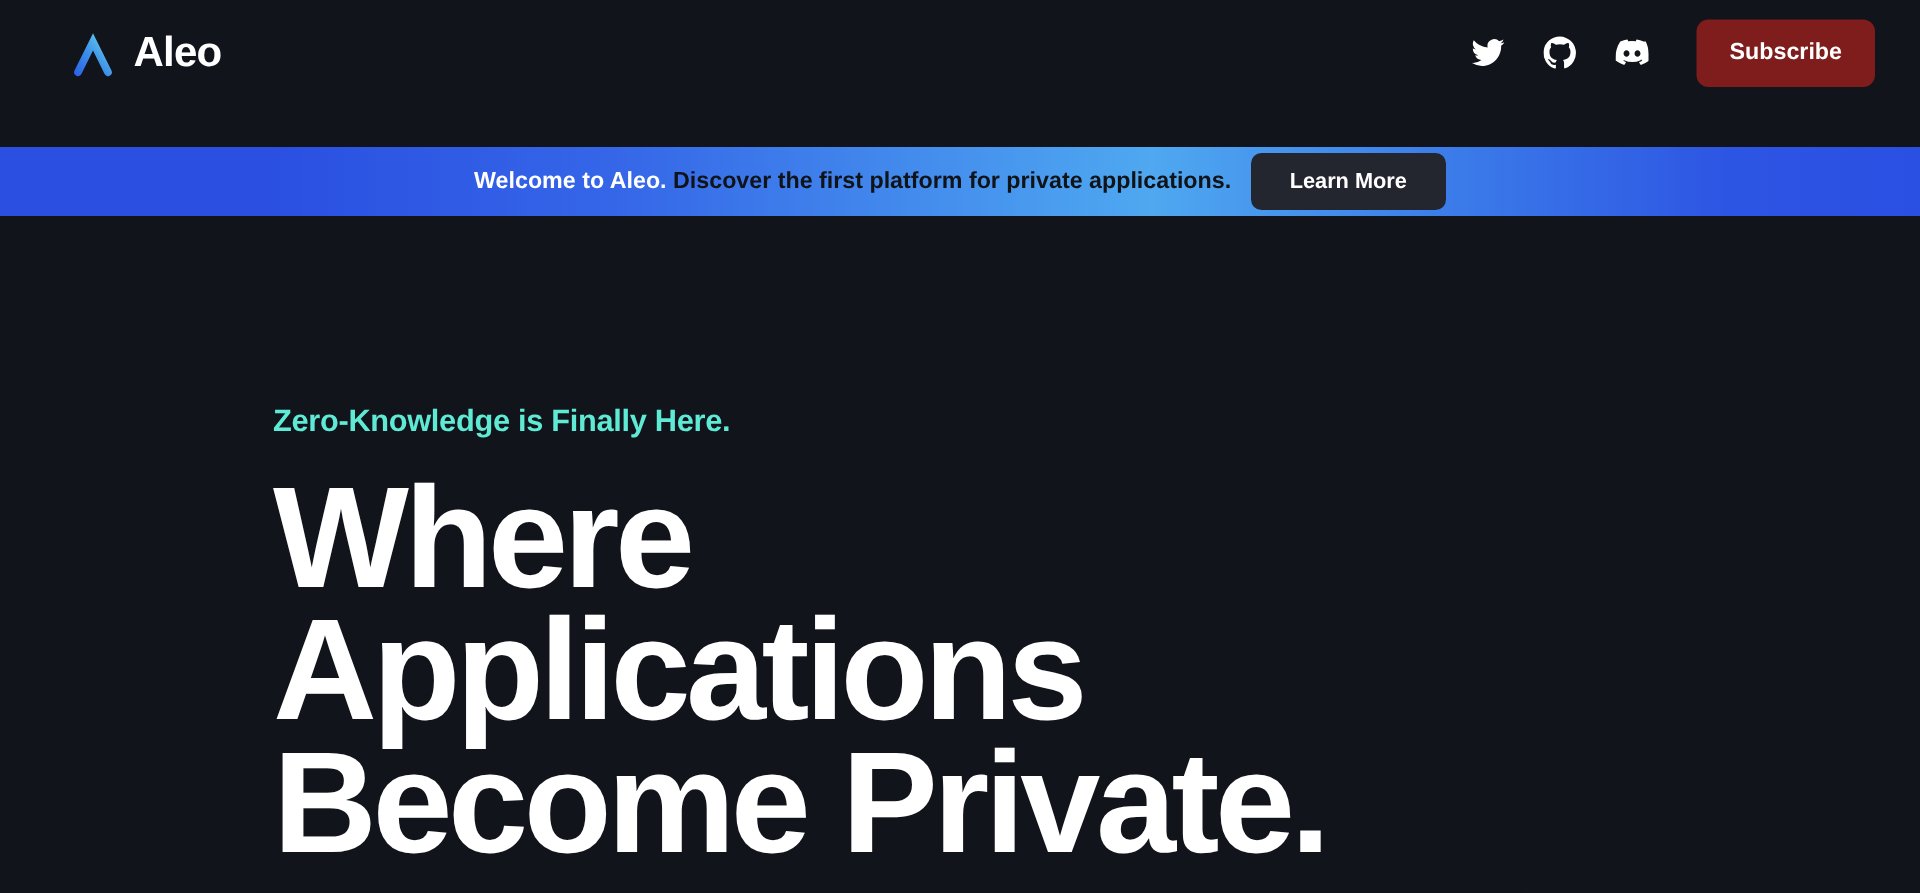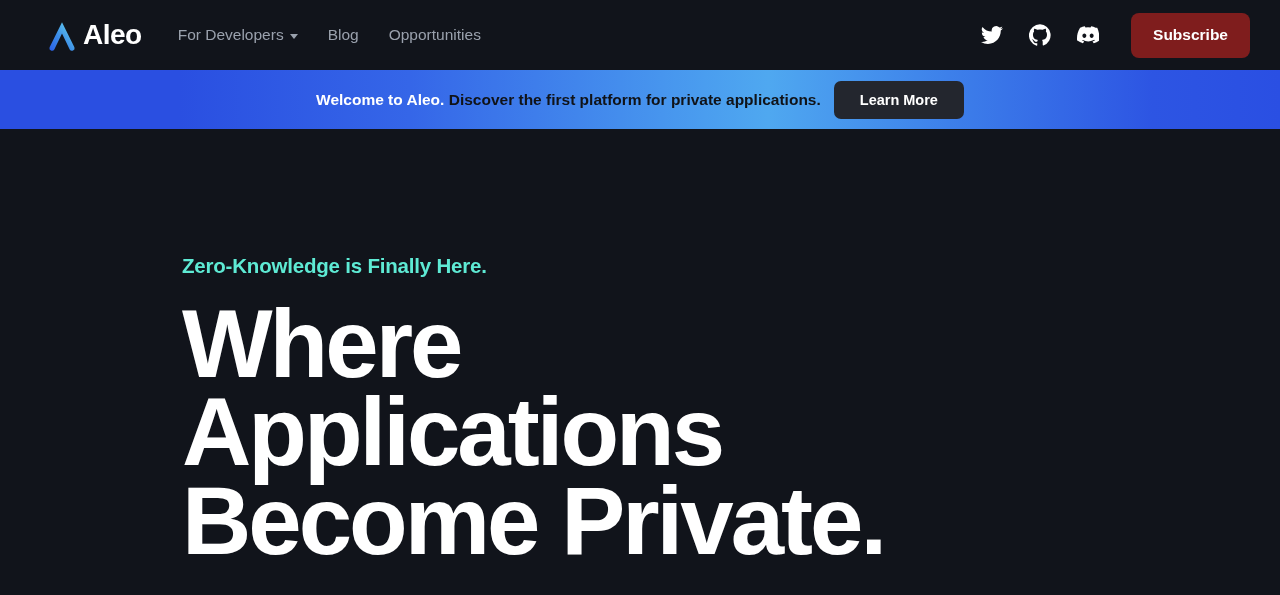--- a/index.html
+++ b/index.html
@@ -23,21 +23,21 @@
     width: 100%;
     background: #11141b;
     display: flex;
     align-items: center;
     padding: 0 30px 0 45px;
   }
 
   .brand {
     display: flex;
     align-items: center;
-    gap: 4px;
+    gap: 10px;
     margin-right: 36px;
     cursor: pointer;
   }
 
   .brand-mark {
     width: 34px;
     height: 34px;
     display: block;
   }
 
@@ -100,35 +100,36 @@
     font-weight: bold;
     padding: 0 22px;
     height: 45px;
     margin-left: 6px;
     cursor: pointer;
     white-space: nowrap;
   }
 
   
   .banner {
-    height: 59px;
+    height: 46px;
     width: 100%;
     background: linear-gradient(90deg,
        #2a4fe1 0%,
        #2a4fe1 14%,
        #3566e8 32%,
        #4a9def 55%,
        #4fa8f0 60%,
        #3d80ea 74%,
        #2d55e3 90%,
        #2a4fe3 100%);
     display: flex;
     align-items: center;
     justify-content: center;
     gap: 13px;
+    margin-top: 28px;
   }
 
   .banner-text {
     font-size: 15.5px;
     font-weight: bold;
     white-space: nowrap;
   }
 
   .banner-lead { color: #ffffff; }
   .banner-rest { color: #101318; }
@@ -183,32 +184,20 @@
             <stop offset="45%" stop-color="#3d8fe8"></stop>
             <stop offset="100%" stop-color="#6fe0f0"></stop>
           </linearGradient>
         </defs>
         <path d="M17 4.2 L29.4 29.2 a2.6 2.6 0 0 1 -4.7 2.2 L17 15.6 L9.3 31.4 a2.6 2.6 0 0 1 -4.7 -2.2 Z" fill="url(#logoGrad)"></path>
       </svg>
     </span>
     <span class="brand-name">Aleo</span>
   </a>
 
-  <nav class="nav-links">
-    <a class="nav-link">
-      <span>For Developers</span>
-      <span class="caret"></span>
-    </a>
-    <a class="nav-link">
-      <span>Blog</span>
-    </a>
-    <a class="nav-link">
-      <span>Opportunities</span>
-    </a>
-  </nav>
 
   <div class="nav-right">
 
     <a>
       <svg class="social-icon" viewBox="0 0 24 24" aria-hidden="true">
         <path d="M23.95 4.57a10 10 0 0 1-2.82.77 4.96 4.96 0 0 0 2.16-2.72 9.9 9.9 0 0 1-3.13 1.2 4.92 4.92 0 0 0-8.39 4.49A13.98 13.98 0 0 1 1.64 3.16a4.92 4.92 0 0 0 1.53 6.57 4.9 4.9 0 0 1-2.23-.62v.06a4.92 4.92 0 0 0 3.95 4.83 4.96 4.96 0 0 1-2.22.08 4.93 4.93 0 0 0 4.6 3.42A9.88 9.88 0 0 1 0 19.54a13.94 13.94 0 0 0 7.55 2.21c9.06 0 14.01-7.5 14.01-14.01 0-.21 0-.42-.02-.63a10 10 0 0 0 2.46-2.54z"></path>
       </svg>
     </a>
 
     <a>

